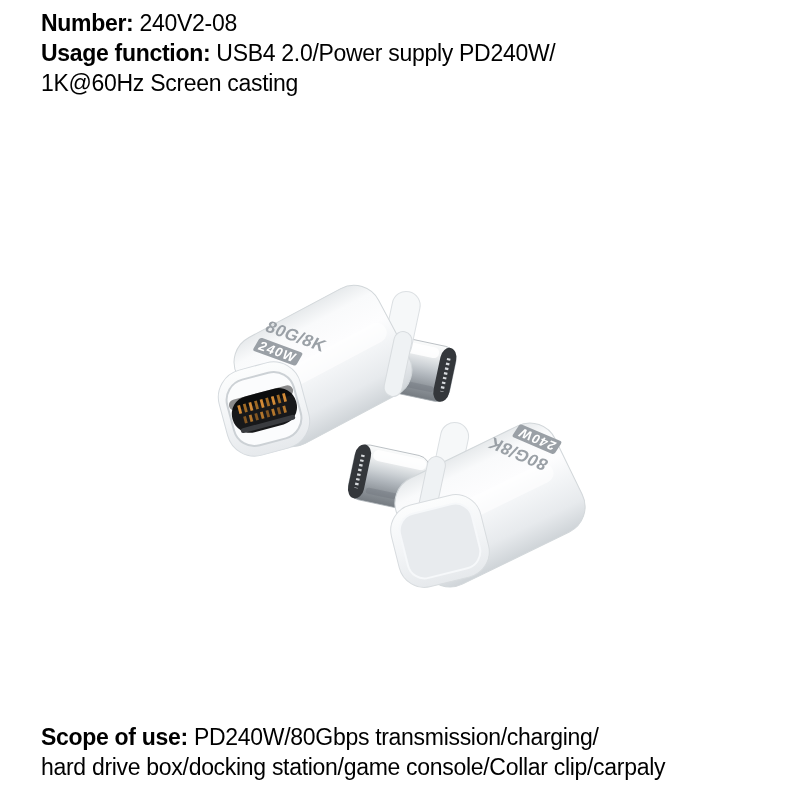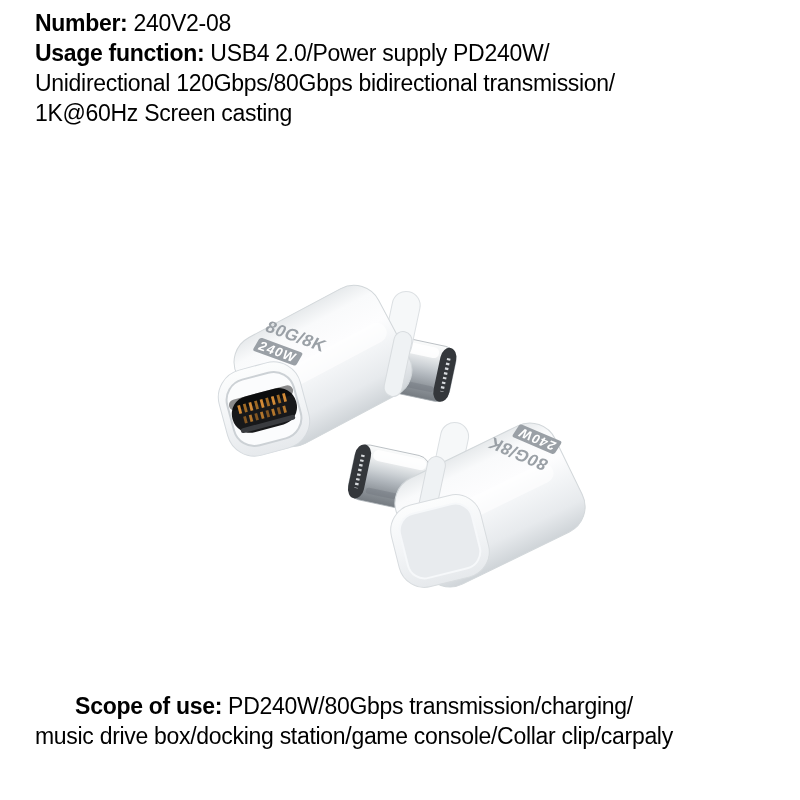--- a/index.html
+++ b/index.html
@@ -1,36 +1,35 @@
 <!DOCTYPE html>
 <html><head>
 <meta charset="utf-8">
 <style>
   html,body{margin:0;padding:0;background:#ffffff;}
   .canvas{position:relative;width:800px;height:800px;background:#ffffff;overflow:hidden;
           font-family:"Liberation Sans","DejaVu Sans",sans-serif;}
   .spec{position:absolute;left:35px;color:#000;font-size:23px;line-height:30px;letter-spacing:-0.3px;}
   .spec-top{top:8px;}
-  .spec-bottom{top:691px;text-align:center;}
+  .spec-bottom{top:722px;}
   .spec .line{white-space:pre;}
-  .spec b{font-weight:bold;}
+  .spec b{font-weight:bold;margin-left:6px;}
   .photo{position:absolute;left:170px;top:240px;width:460px;height:360px;}
   .photo svg{display:block;}
   .mark-text{fill:#9aa0a6;font-weight:bold;font-family:"Liberation Sans","DejaVu Sans",sans-serif;}
   .badge-text{fill:#ffffff;font-weight:bold;font-family:"Liberation Sans","DejaVu Sans",sans-serif;}
 </style>
 </head>
 <body>
 
 <div class="canvas">
 
   <div class="spec spec-top">
     <div class="line"><b>Number:</b><span> 240V2-08</span></div>
     <div class="line"><b>Usage function:</b><span> USB4 2.0/Power supply PD240W/</span></div>
-    <div class="line"><b></b><span>Unidirectional 120Gbps/80Gbps bidirectional transmission/</span></div>
     <div class="line"><b></b><span>1K@60Hz Screen casting</span></div>
   </div>
 
   <div class="photo">
     <svg width="460" height="360" viewBox="0 0 460 360">
       <defs>
         <linearGradient id="bodyGrad" x1="0" y1="0" x2="0" y2="1">
           <stop offset="0" stop-color="#e7eaec"></stop>
           <stop offset="0.15" stop-color="#f9fafb"></stop>
           <stop offset="0.38" stop-color="#fdfdfe"></stop>
@@ -138,16 +137,16 @@
           <text x="0" y="6" text-anchor="middle" font-size="17" letter-spacing="0.5" class="mark-text">80G/8K</text>
           <rect x="-31" y="13.5" width="46" height="15" rx="2.5" fill="#9aa0a6"></rect>
           <text x="-8" y="25.5" text-anchor="middle" font-size="13" letter-spacing="1.2" class="badge-text">240W</text>
         </g>
       </g>
     </svg>
   </div>
 
   <div class="spec spec-bottom">
     <div class="line"><b>Scope of use:</b><span> PD240W/80Gbps transmission/charging/</span></div>
-    <div class="line"><b></b><span>music drive box/docking station/game console/Collar clip/carpaly</span></div>
+    <div class="line"><b></b><span>hard drive box/docking station/game console/Collar clip/carpaly</span></div>
   </div>
 
 </div>
 
 </body></html>

